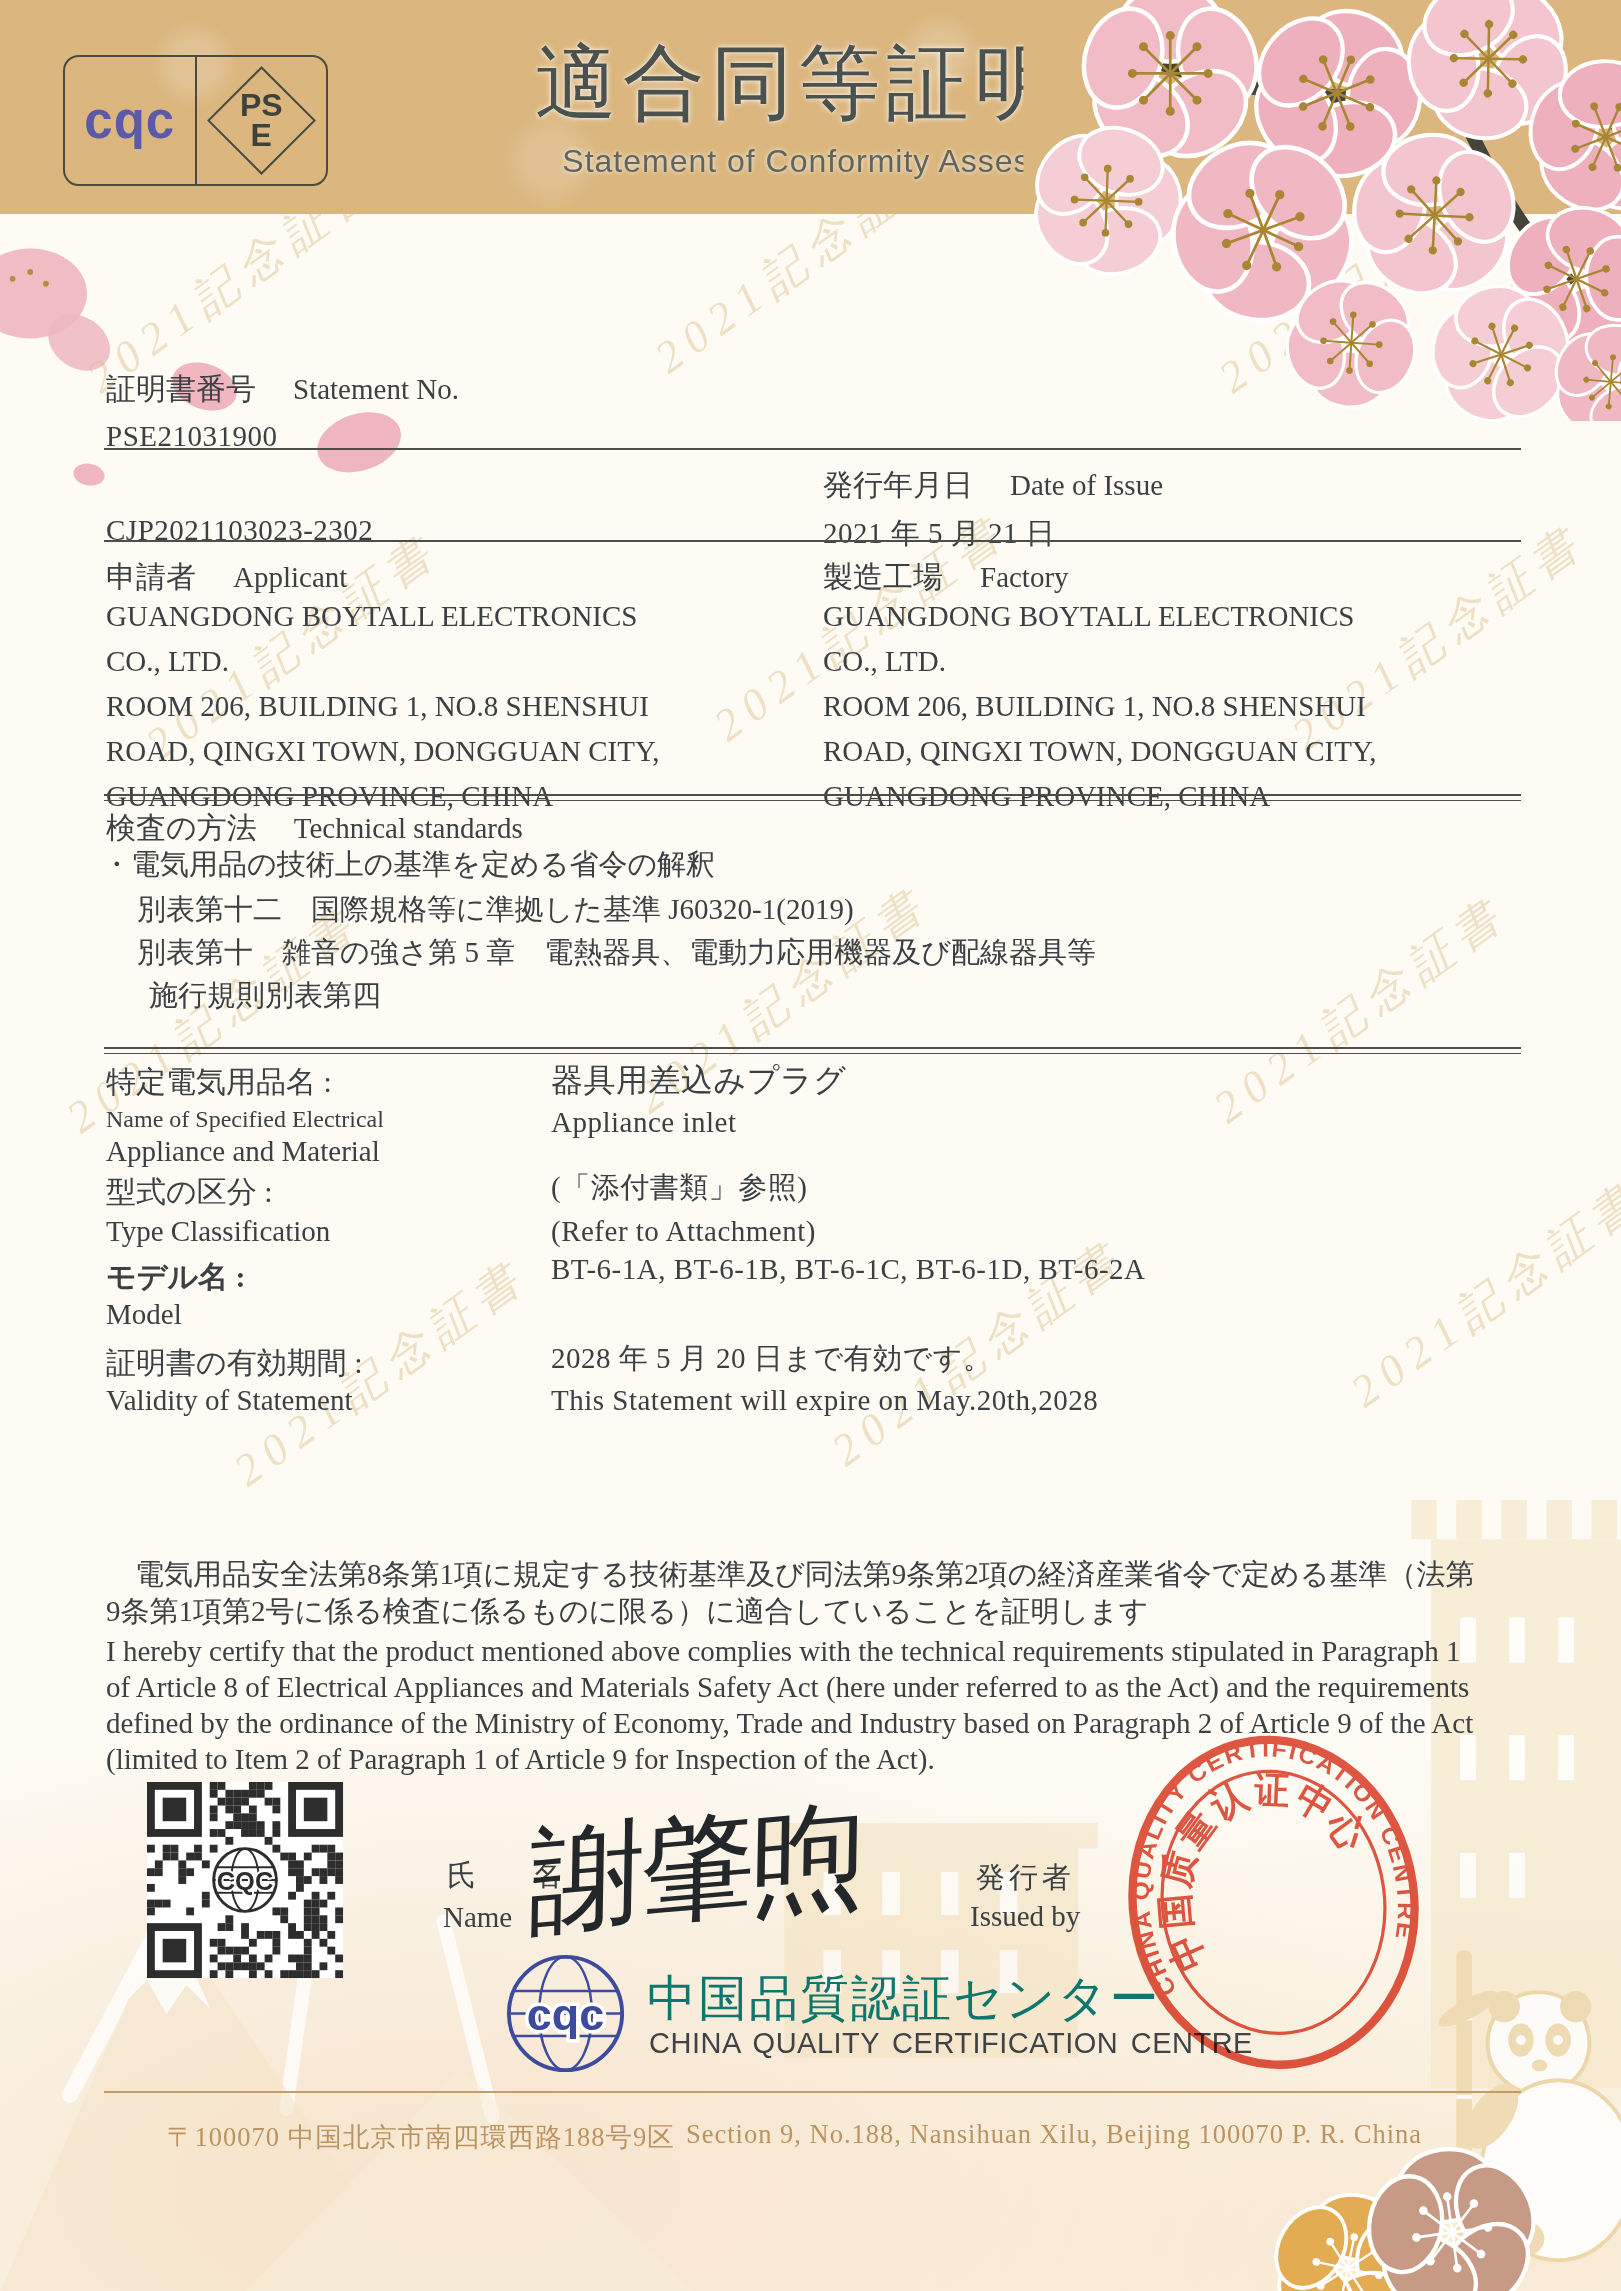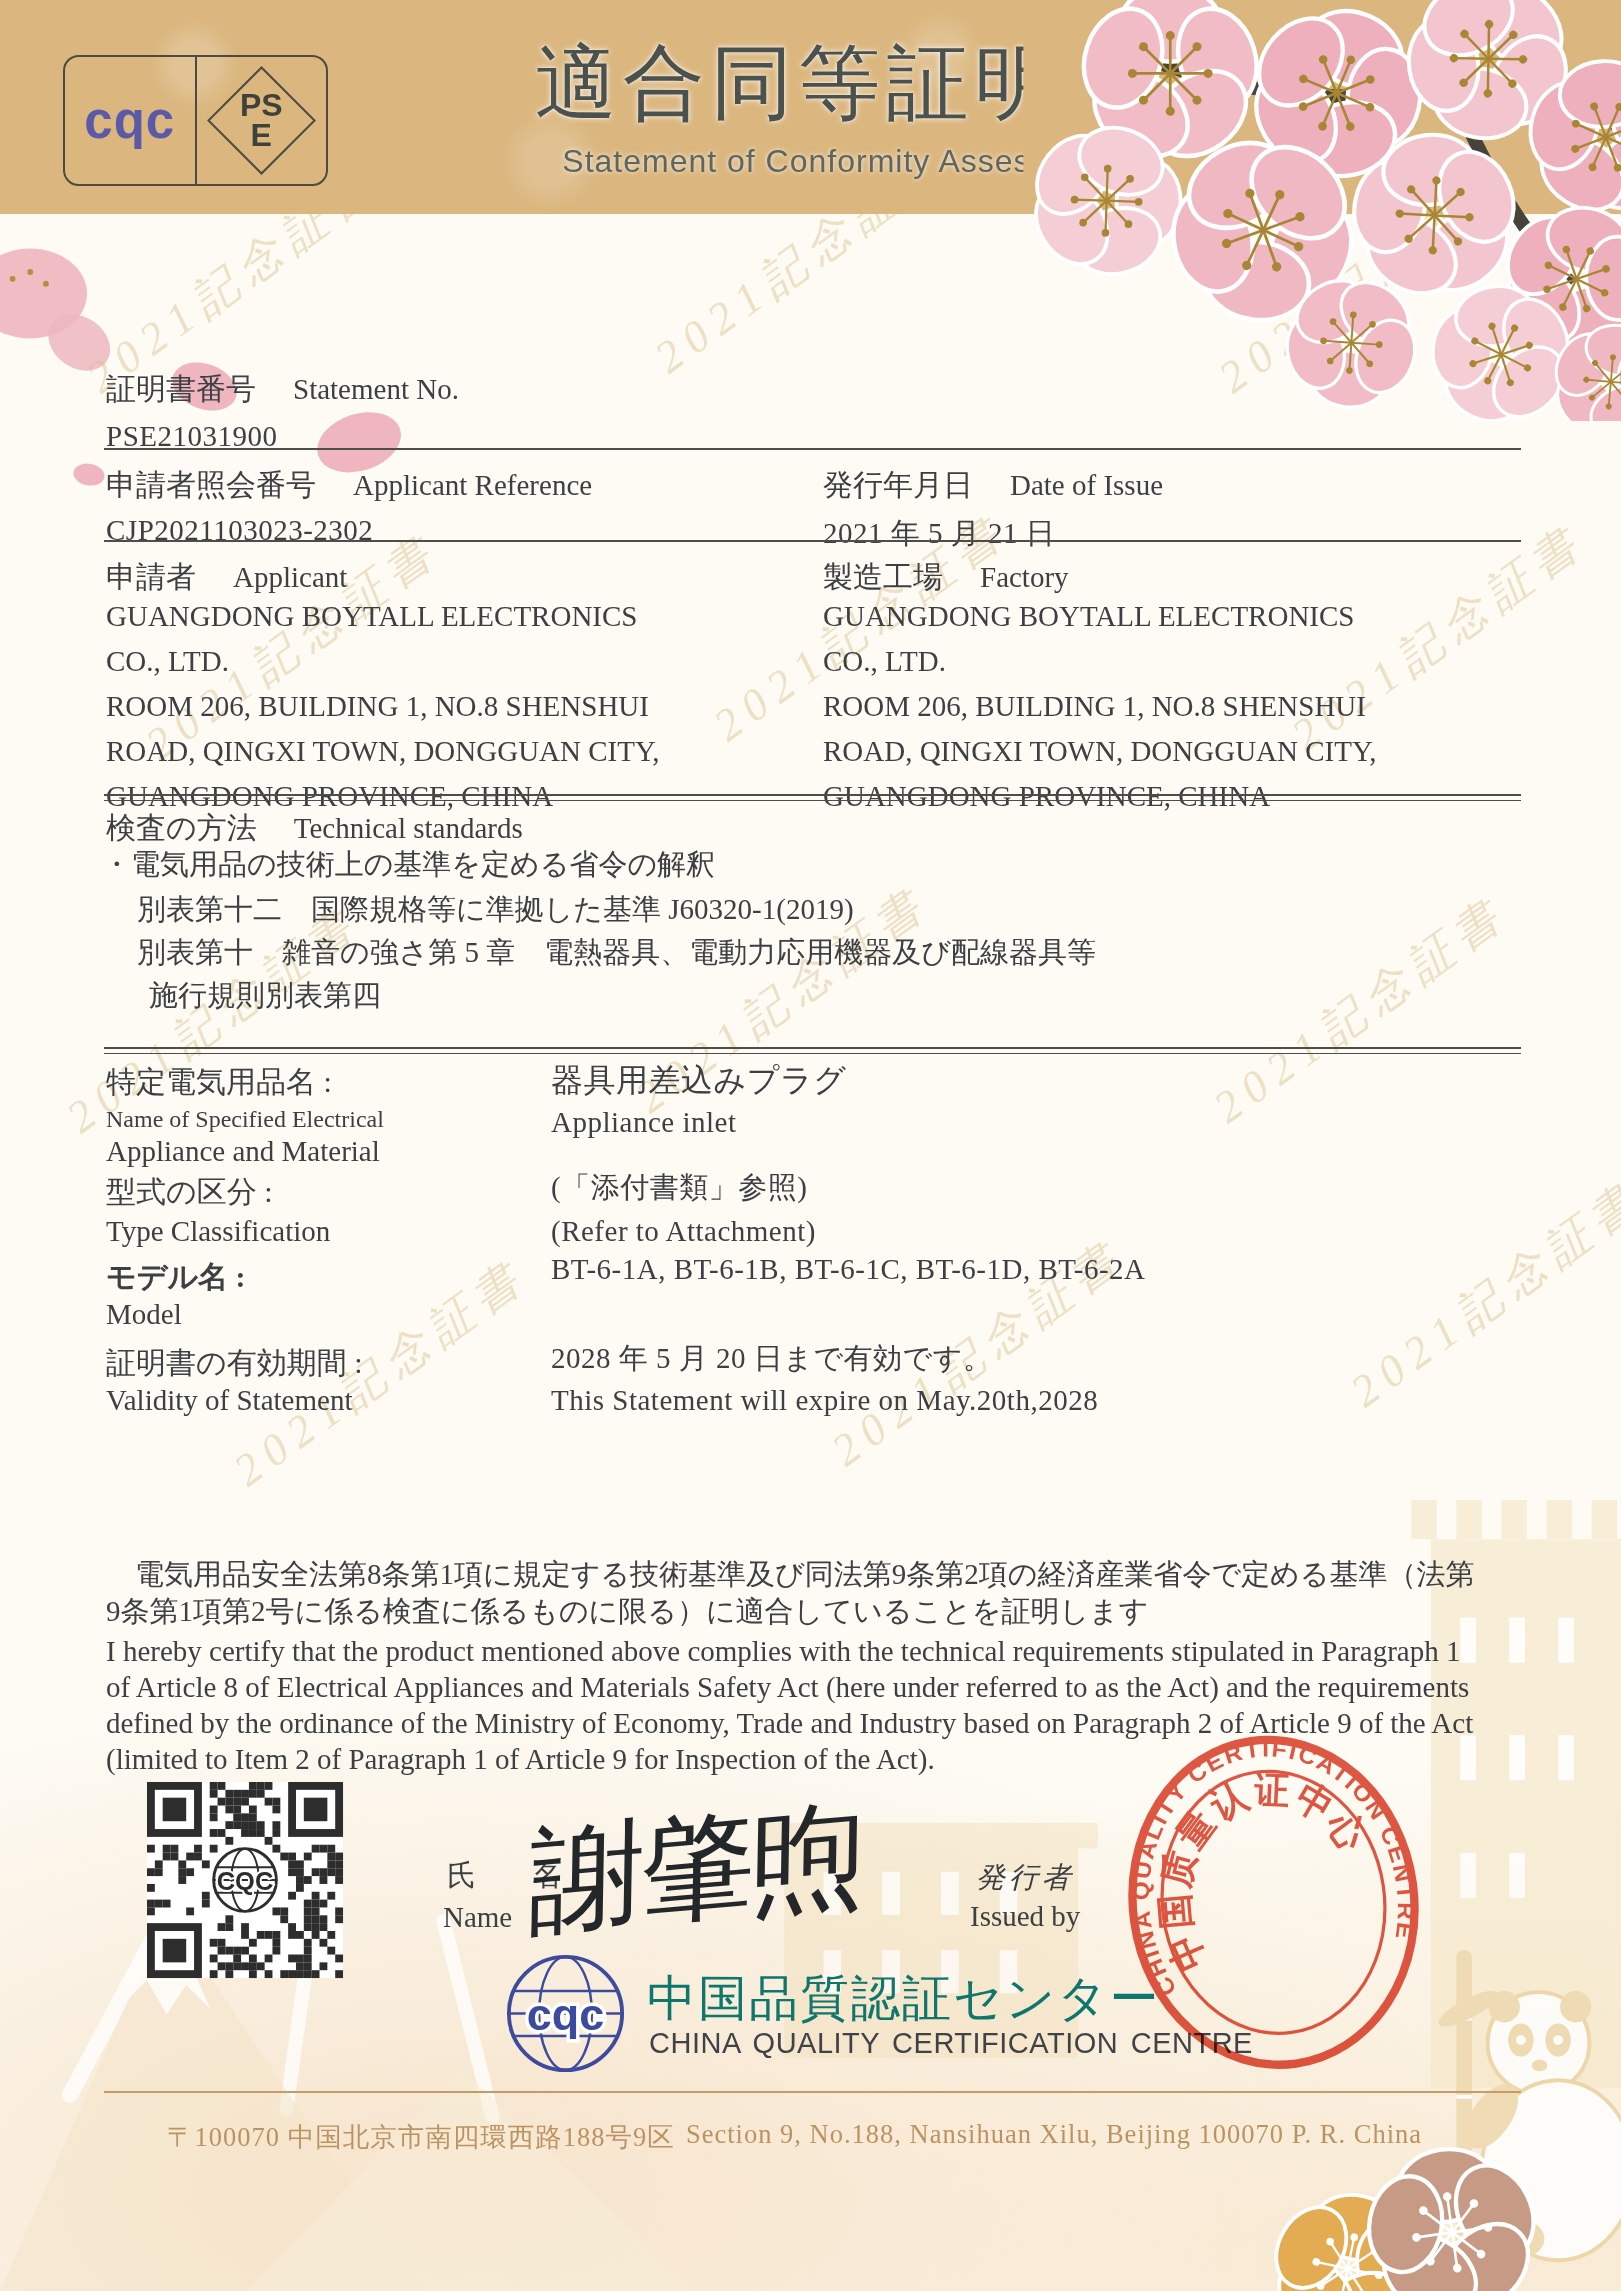--- a/index.html
+++ b/index.html
@@ -479,24 +479,20 @@
       </g>
     </svg>
 
   <div class="abs lbl-row" style="left:106px;top:369px;">
     <span>証明書番号</span>
     <span class="lbl-en">Statement No.</span>
   </div>
   <div class="abs val" style="left:106px;top:420px;">PSE21031900</div>
   <div class="abs rule" style="top:448px;"></div>
 
-  <div class="abs lbl-row" style="left:106px;top:465px;">
-    <span>申請者照会番号</span>
-    <span class="lbl-en">Applicant Reference</span>
-  </div>
   <div class="abs val" style="left:106px;top:514px;">CJP2021103023-2302</div>
   <div class="abs lbl-row" style="left:823px;top:465px;">
     <span>発行年月日</span>
     <span class="lbl-en">Date of Issue</span>
   </div>
   <div class="abs val" style="left:823px;top:514px;">2021 年 5 月 21 日</div>
   <div class="abs rule" style="top:540px;"></div>
 
   <div class="abs lbl-row" style="left:106px;top:557px;">
     <span>申請者</span>
@@ -734,21 +730,21 @@
         <line x1="70" y1="87" x2="130" y2="87" stroke="#2d2d2d" stroke-width="2"></line>
         <line x1="68" y1="100" x2="132" y2="100" stroke="#2d2d2d" stroke-width="2"></line>
         <line x1="70" y1="113" x2="130" y2="113" stroke="#2d2d2d" stroke-width="2"></line>
         <text x="100" y="110" text-anchor="middle" font-family="Liberation Sans,sans-serif" font-weight="bold" font-size="26" fill="#2d2d2d" stroke="#fff" stroke-width="4" paint-order="stroke">CQC</text>
       </g>
     </svg>
 
   <div class="abs small-label" style="left:447px;top:1856px;letter-spacing:13.7px;">氏　名</div>
   <div class="abs small-label" style="left:443px;top:1901px;">Name</div>
   <div class="abs sig" style="left:529px;top:1811px;">謝肇煦</div>
-  <div class="abs small-label" style="left:976px;top:1858px;letter-spacing:3.9px;font-style:italic;">発行者</div>
+  <div class="abs small-label" style="left:976px;top:1858px;letter-spacing:3.9px;">発行者</div>
   <div class="abs small-label" style="left:970px;top:1900px;">Issued by</div>
 
   <svg class="abs" style="left:504px;top:1952px;" width="123" height="123" viewBox="0 0 126 126">
     <circle cx="63" cy="63" r="58" fill="none" stroke="#3d4b9e" stroke-width="4"></circle>
     <ellipse cx="63" cy="63" rx="27" ry="58" fill="none" stroke="#3d4b9e" stroke-width="2.5"></ellipse>
     <line x1="8" y1="40" x2="118" y2="40" stroke="#3d4b9e" stroke-width="2.5"></line>
     <line x1="5" y1="63" x2="121" y2="63" stroke="#3d4b9e" stroke-width="2.5"></line>
     <line x1="8" y1="86" x2="118" y2="86" stroke="#3d4b9e" stroke-width="2.5"></line>
     <text x="63" y="80" text-anchor="middle" font-family="Liberation Sans,sans-serif" font-weight="bold" font-size="46" fill="#3d4b9e" stroke="#ffffff" stroke-width="7" paint-order="stroke">cqc</text>
   </svg>

